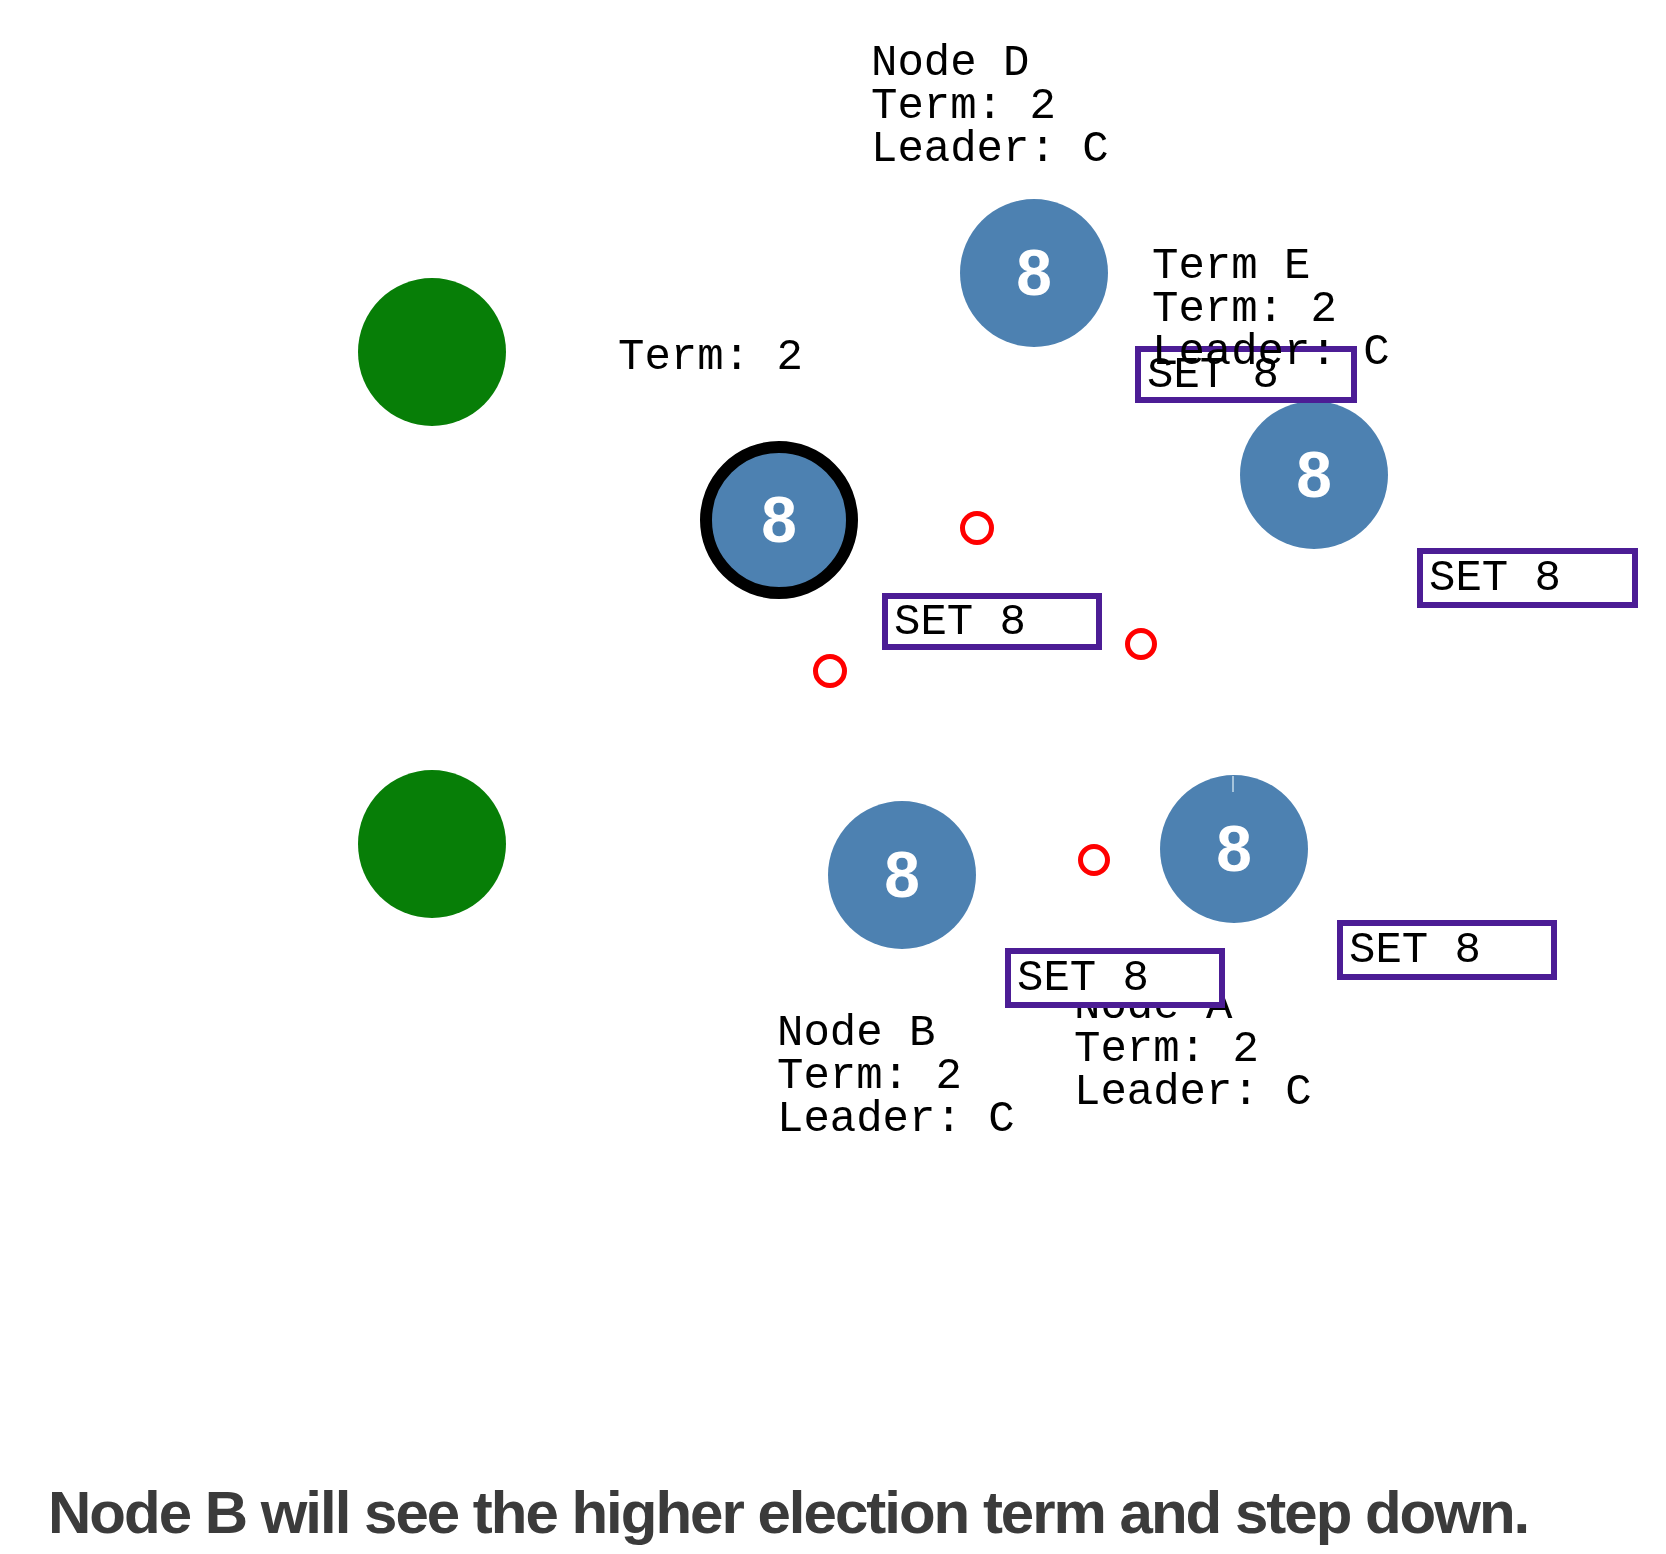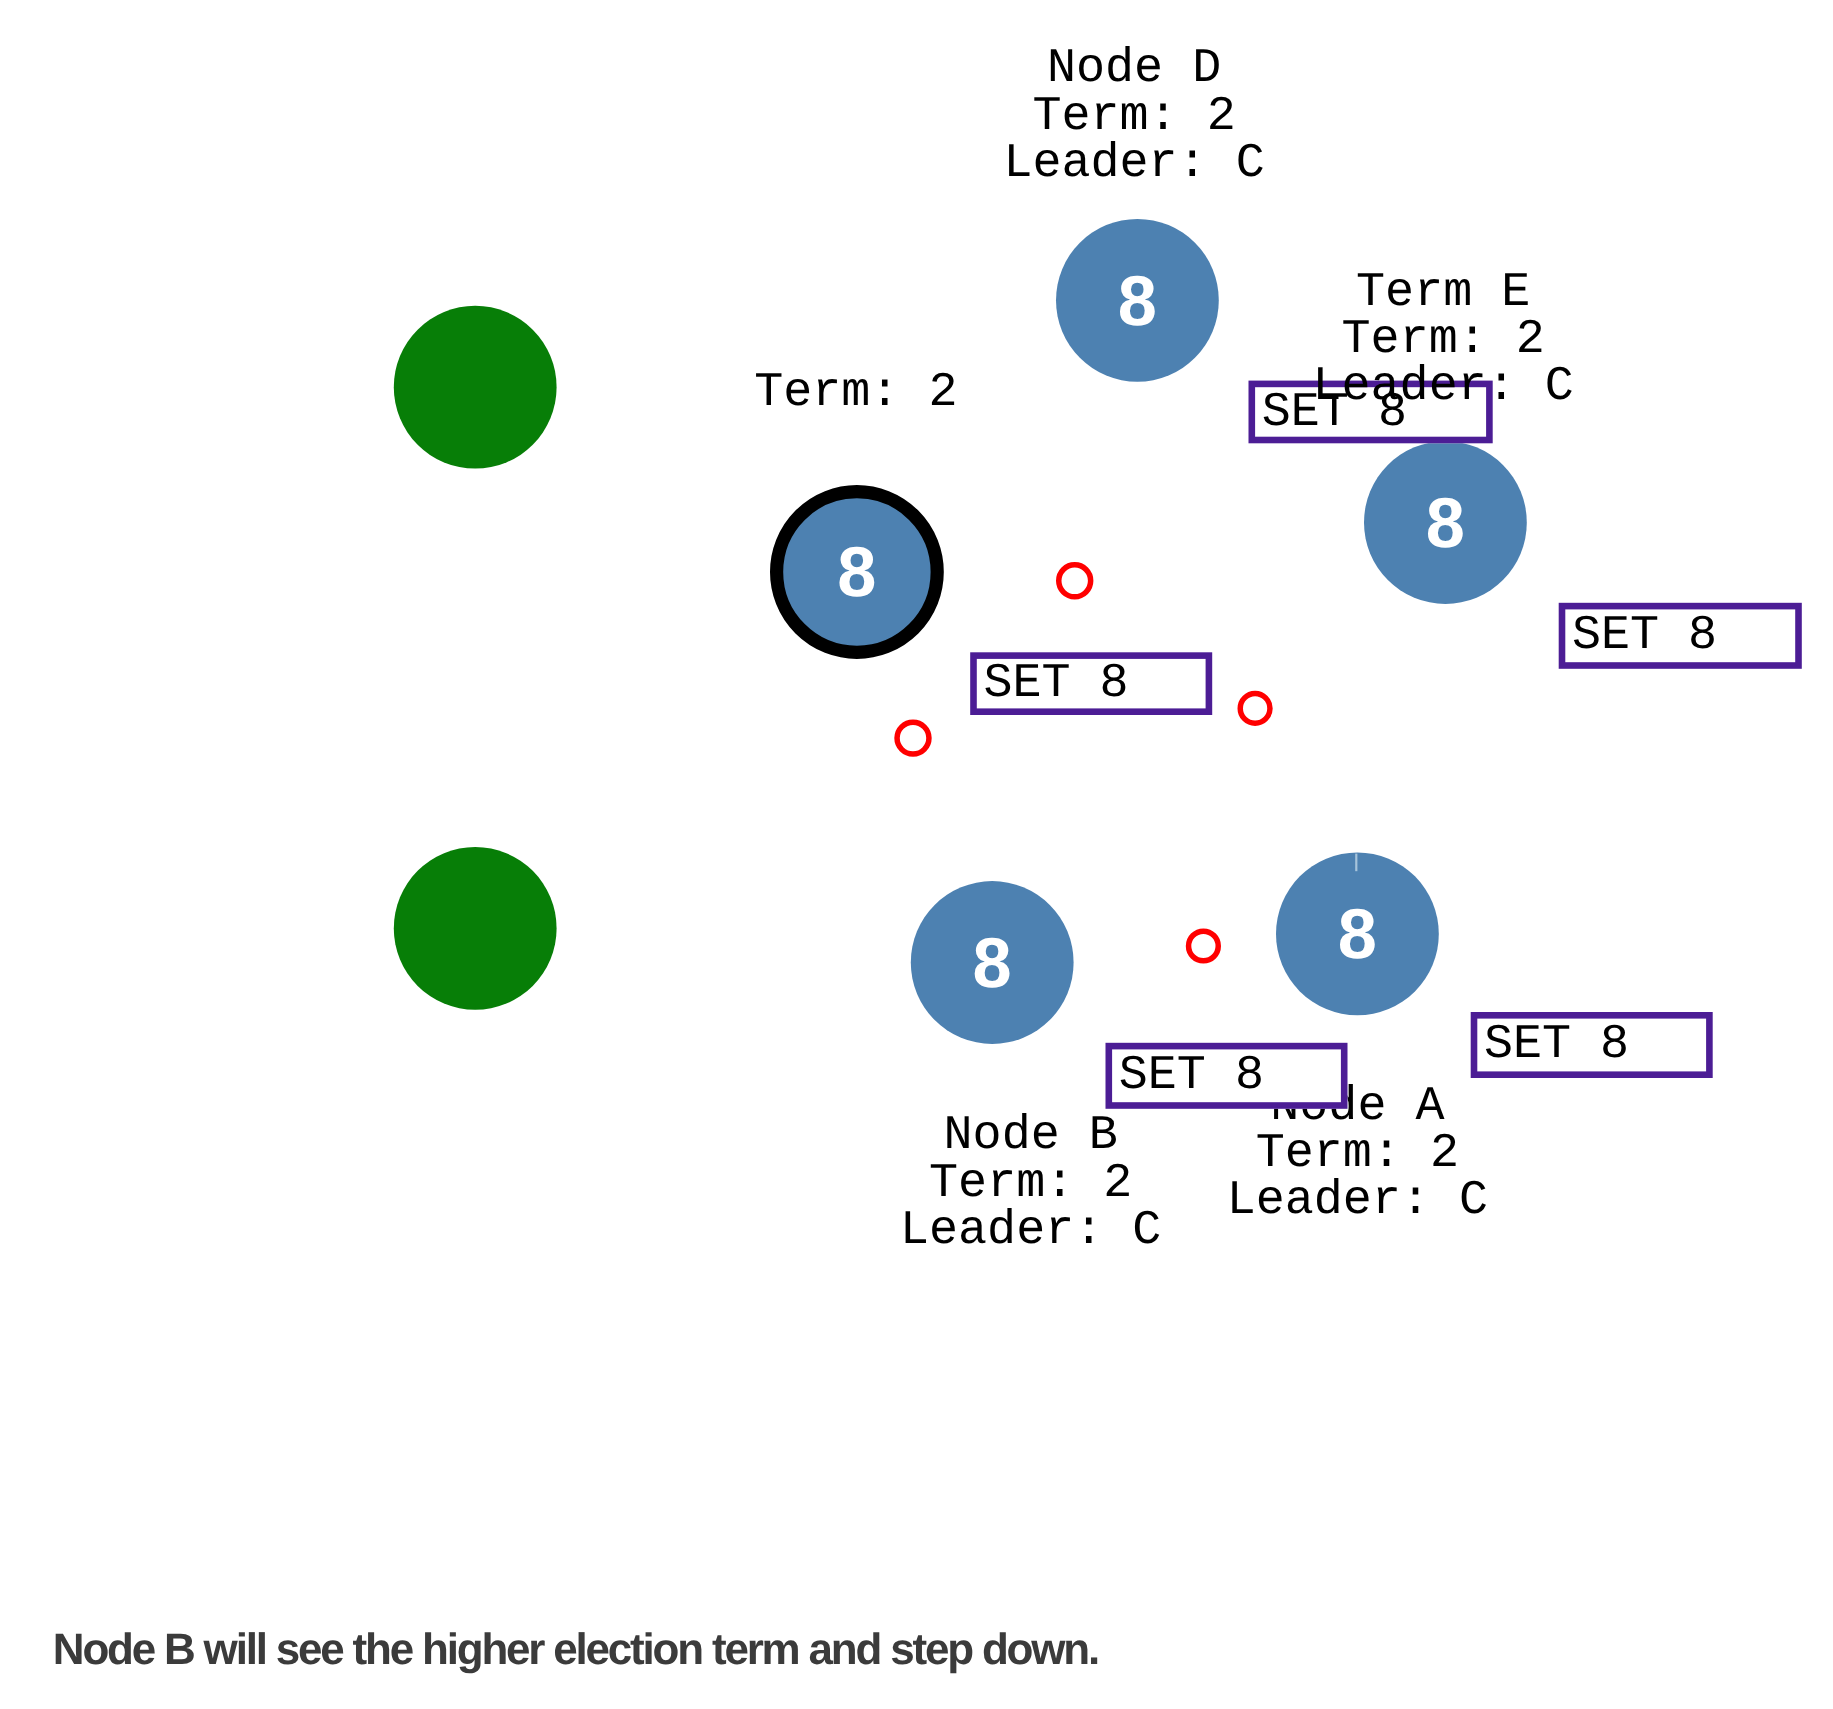--- a/index.html
+++ b/index.html
@@ -45,21 +45,20 @@
     box-sizing: border-box;
     border: 5px solid #ff0000;
     border-radius: 50%;
     background: transparent;
     z-index: 4;
   }
 
   
   .label {
     width: 320px;
-    text-align: center;
     font-size: 44px;
     line-height: 43px;
     z-index: 3;
     white-space: nowrap;
   }
 
   
   .setbox {
     box-sizing: border-box;
     border: 6px solid #4c1d95;
@@ -67,21 +66,21 @@
     display: flex; align-items: center;
     padding-left: 6px;
     font-size: 44px;
     z-index: 2;
   }
   .setbox.overlay { z-index: 4; }
 
   .caption {
     font-family: "Liberation Sans", sans-serif;
     font-weight: 700;
-    font-size: 40px;
+    font-size: 60px;
     letter-spacing: -2px;
     color: #3b3b3b;
     white-space: nowrap;
     z-index: 3;
   }
 
   .cursor-mark {
     width: 2px; height: 16px;
     background: #a6c4db;
     z-index: 2;

